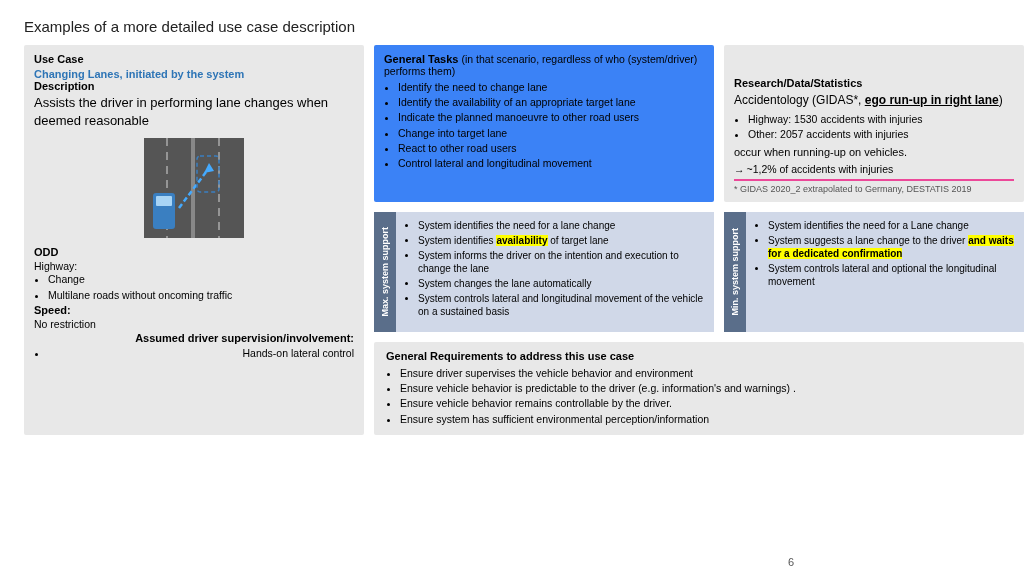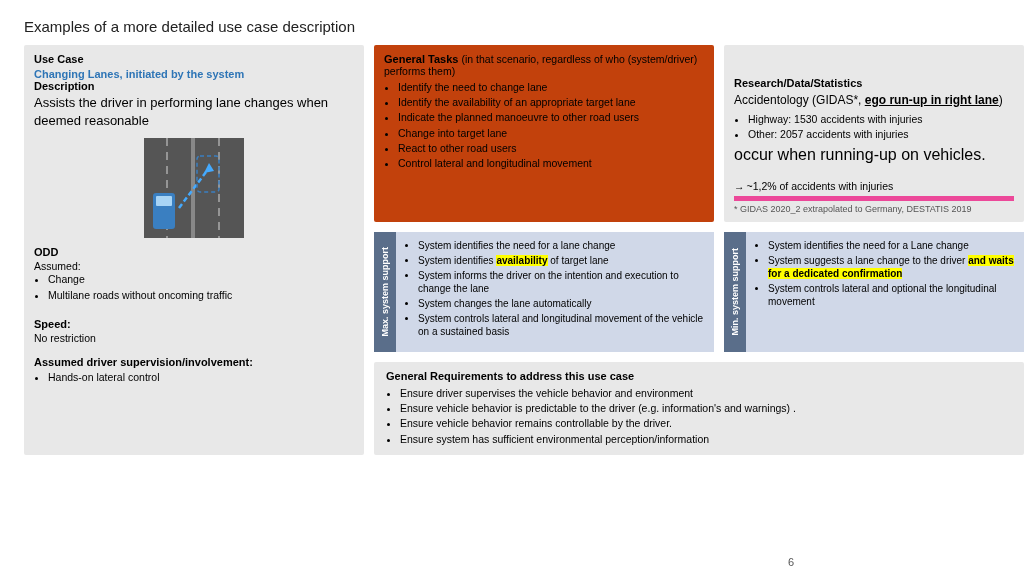--- a/index.html
+++ b/index.html
@@ -160,27 +160,27 @@
       margin-top: 24px;
     }
     .research-sub {
       font-size: 12px;
       line-height: 1.4;
     }
     .research-note {
       font-size: 9px;
       color: #555;
       margin-top: 4px;
-      border-top: 5px solid #ec4899;
+      border-top: 2px solid #ec4899;
       padding-top: 3px;
     }
 
     
     .gentasks-card {
-      background: #c2410c;
+      background: #3b82f6;
     }
 
     .page-num {
       position: absolute;
       bottom: 8px;
       right: 16px;
       font-size: 11px;
       color: #555;
     }
 
@@ -228,33 +228,33 @@
 
           <rect x="24" y="55" width="22" height="36" rx="3" fill="#3a7fc1"></rect>
           <rect x="27" y="58" width="16" height="10" rx="1" fill="#a8d4f5"></rect>
 
           <rect x="68" y="18" width="22" height="36" rx="3" fill="none" stroke="#3a7fc1" stroke-width="1.5" stroke-dasharray="4,3"></rect>
         </svg>
       </div>
 
       <div class="ood-section">
         <div class="section-label">ODD</div>
-        <div style="font-size:10.5px;">Assumed:</div>
+        <div style="font-size:10.5px;">Highway:</div>
         <ul class="bullet">
           <li>Change</li>
           <li>Multilane roads without oncoming traffic</li>
         </ul>
       </div>
 
-      <div style="margin-top:16px;">
+      <div style="margin-top:2px;">
         <div class="section-label">Speed:</div>
         <div style="font-size:10.5px;">No restriction</div>
       </div>
 
-      <div style="margin-top:12px;">
+      <div style="margin-top:2px;text-align:right;">
         <div class="section-label">Assumed driver supervision/involvement:</div>
         <ul class="bullet">
           <li>Hands-on lateral control</li>
         </ul>
       </div>
     </div>
 
     <div class="card gentasks-card mid-top">
       <div style="font-weight:700;font-size:11px;margin-bottom:3px;">
         <span>General Tasks</span>
@@ -272,22 +272,22 @@
 
     <div class="card research-card right-top">
       <div class="research-title">Research/Data/Statistics</div>
       <div class="research-sub">
         <span>Accidentology (GIDAS*, </span><span style="text-decoration:underline;font-weight:700;">ego run-up in right lane</span><span>)</span>
       </div>
       <ul class="bullet" style="margin-top:3px;">
         <li>Highway: 1530 accidents with injuries</li>
         <li>Other: 2057 accidents with injuries</li>
       </ul>
-      <div style="margin-top:5px;font-size:16px;">occur when running-up on vehicles.</div>
-      <div style="margin-top:16px;font-size:10.5px;">
+      <div style="margin-top:5px;font-size:11px;">occur when running-up on vehicles.</div>
+      <div style="margin-top:5px;font-size:10.5px;">
         <span style="margin-right:2px;">→</span><span>~1,2% of accidents with injuries</span>
       </div>
       <div class="research-note">* GIDAS 2020_2 extrapolated to Germany, DESTATIS 2019</div>
     </div>
 
     <div class="support-card mid-mid">
       <div class="support-label-wrap">
         <span class="support-label-text">Max. system support</span>
       </div>
       <div class="support-content">

